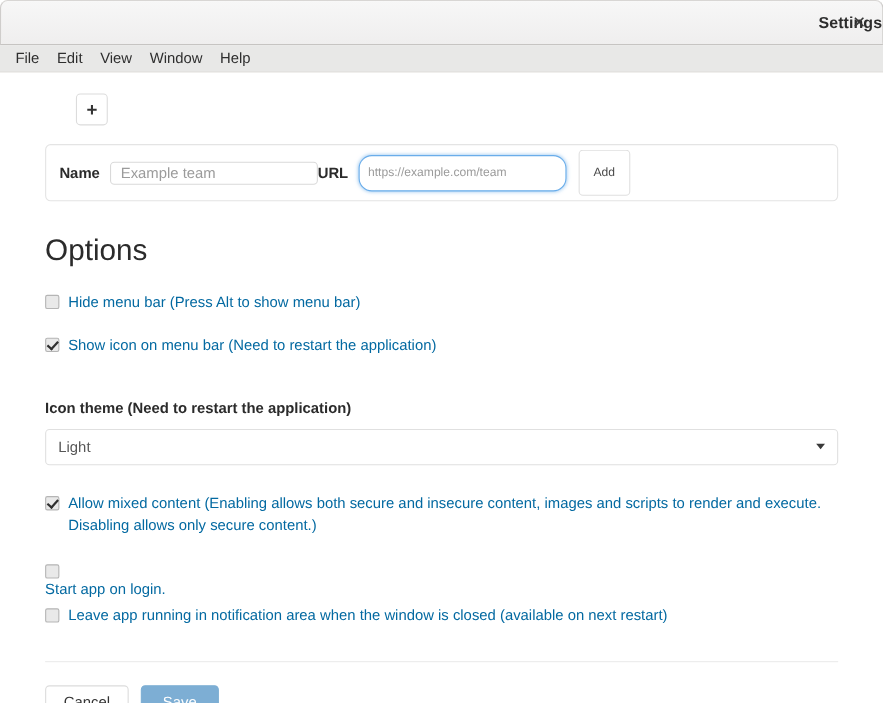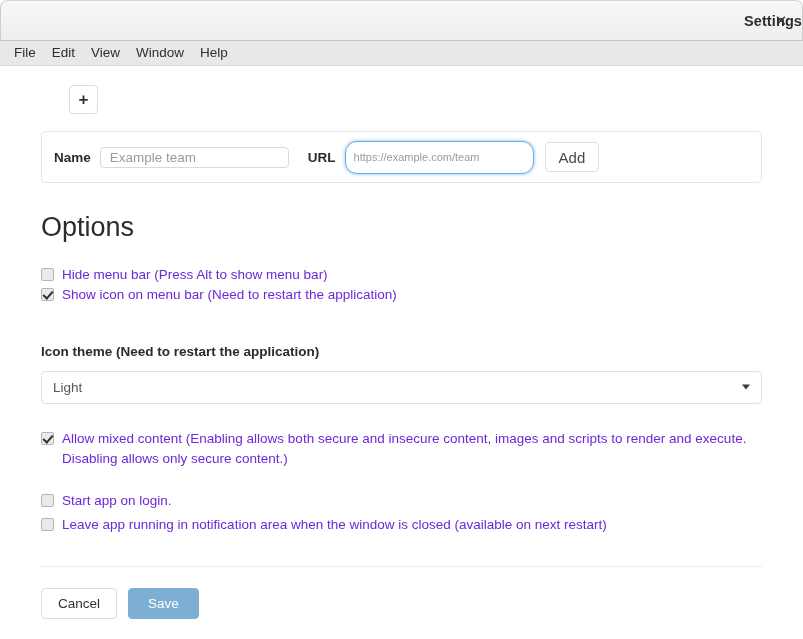--- a/index.html
+++ b/index.html
@@ -153,66 +153,67 @@
     font-size: 13.5px;
     font-family: "Liberation Sans", sans-serif;
     color: #a21caf;
     padding: 0 9px;
     box-sizing: border-box;
     outline: none;
     background: #ffffff;
   }
   #team-name-input::placeholder { color: #9b9b9b; opacity: 1; }
 
-  #url-label { margin-left: 19px; }
+  #url-label { }
 
   #team-url-input {
     width: 189px;
     height: 33px;
     border: 1px solid #6aadea;
     border-radius: 12px;
     font-size: 11px;
     font-family: "Liberation Sans", sans-serif;
     color: #be185d;
     padding: 0 8px;
     box-sizing: border-box;
     outline: none;
     background: #ffffff;
     box-shadow: 0 0 3px 1px rgba(120,180,235,0.55);
   }
   #team-url-input::placeholder { color: #9b9b9b; opacity: 1; }
 
   #add-button {
     margin-left: 11px;
-    height: 30px;
+    height: 42px;
     padding: 0 13px;
     border: 1px solid #e0e0e0;
     border-radius: 4px;
     background: #ffffff;
-    font-size: 15px;
+    font-size: 11px;
     font-family: "Liberation Sans", sans-serif;
     color: #4a4a4a;
     cursor: pointer;
     box-sizing: border-box;
     line-height: 1;
   }
 
   
   #options-title {
     font-size: 27px;
     color: #2b2b2b;
     font-weight: normal;
     margin: 0;
     padding-top: 30px;
     line-height: 1.1;
   }
 
   .option-row {
     display: flex;
     align-items: flex-start;
+    margin-top: 19px;
   }
   #option-row-hide-menu-bar { margin-top: 22px; }
 
   .checkbox {
     width: 13px;
     height: 13px;
     border: 1px solid #b5b5b5;
     border-radius: 2px;
     background: #e9e9e9;
     box-sizing: border-box;
@@ -228,21 +229,21 @@
     left: 3px;
     top: 0px;
     width: 4px;
     height: 8px;
     border: solid #2f2f2f;
     border-width: 0 2px 2px 0;
     transform: rotate(42deg);
   }
   .option-label {
     font-size: 13.5px;
-    color: #6d28d9;
+    color: #0369a1;
     line-height: 20px;
     max-width: 690px;
     cursor: default;
   }
 
   #icon-theme-label {
     font-size: 13.5px;
     font-weight: bold;
     color: #2b2b2b;
     margin-top: 39px;
@@ -272,21 +273,21 @@
     top: 50%;
     transform: translateY(-50%);
     width: 0;
     height: 0;
     border-left: 4px solid transparent;
     border-right: 4px solid transparent;
     border-top: 5px solid #3a3a3a;
   }
 
   #option-row-allow-mixed { margin-top: 25px; }
-  #option-row-start-on-login { margin-top: 22px; }
+  #option-row-start-on-login { margin-top: 22px; flex-direction: column; }
   #option-row-leave-running { margin-top: 4px; }
 
   
   #footer-divider {
     margin-top: 31px;
     border: 0;
     border-top: 1px solid #ececec;
     height: 0;
   }
   #footer-buttons {

